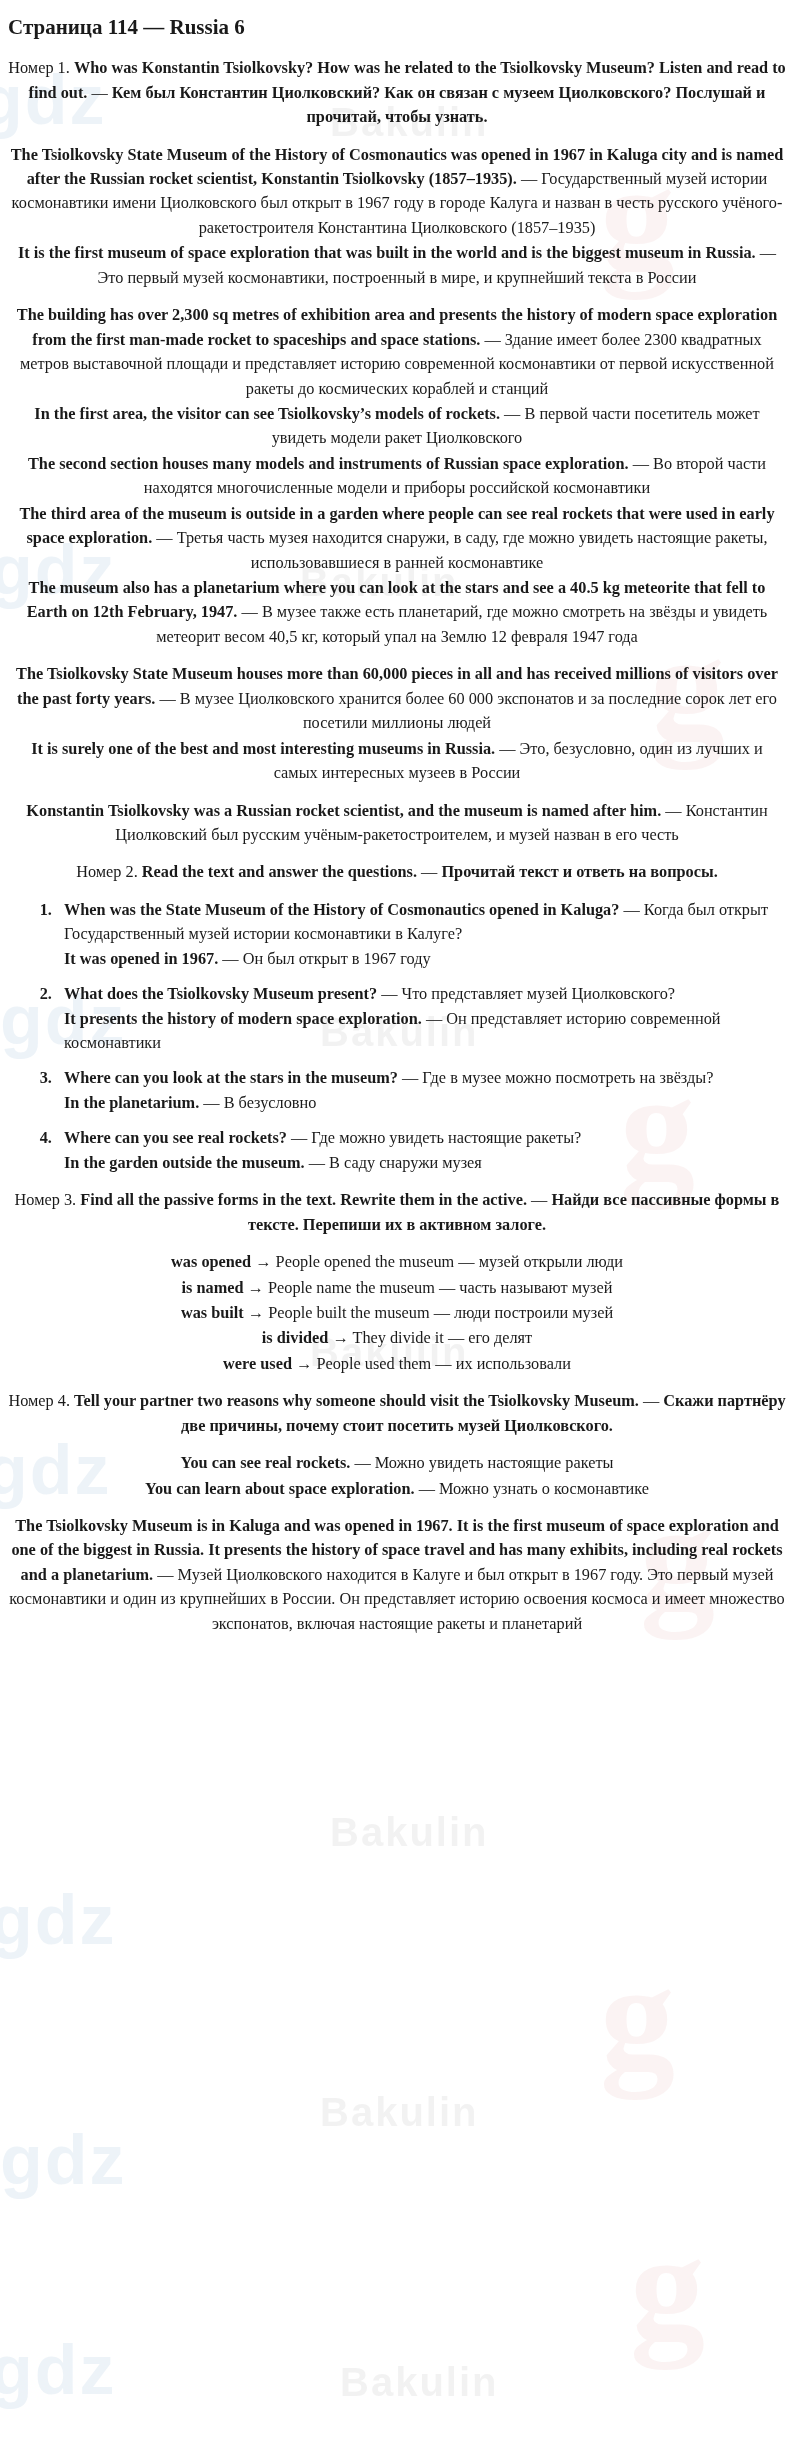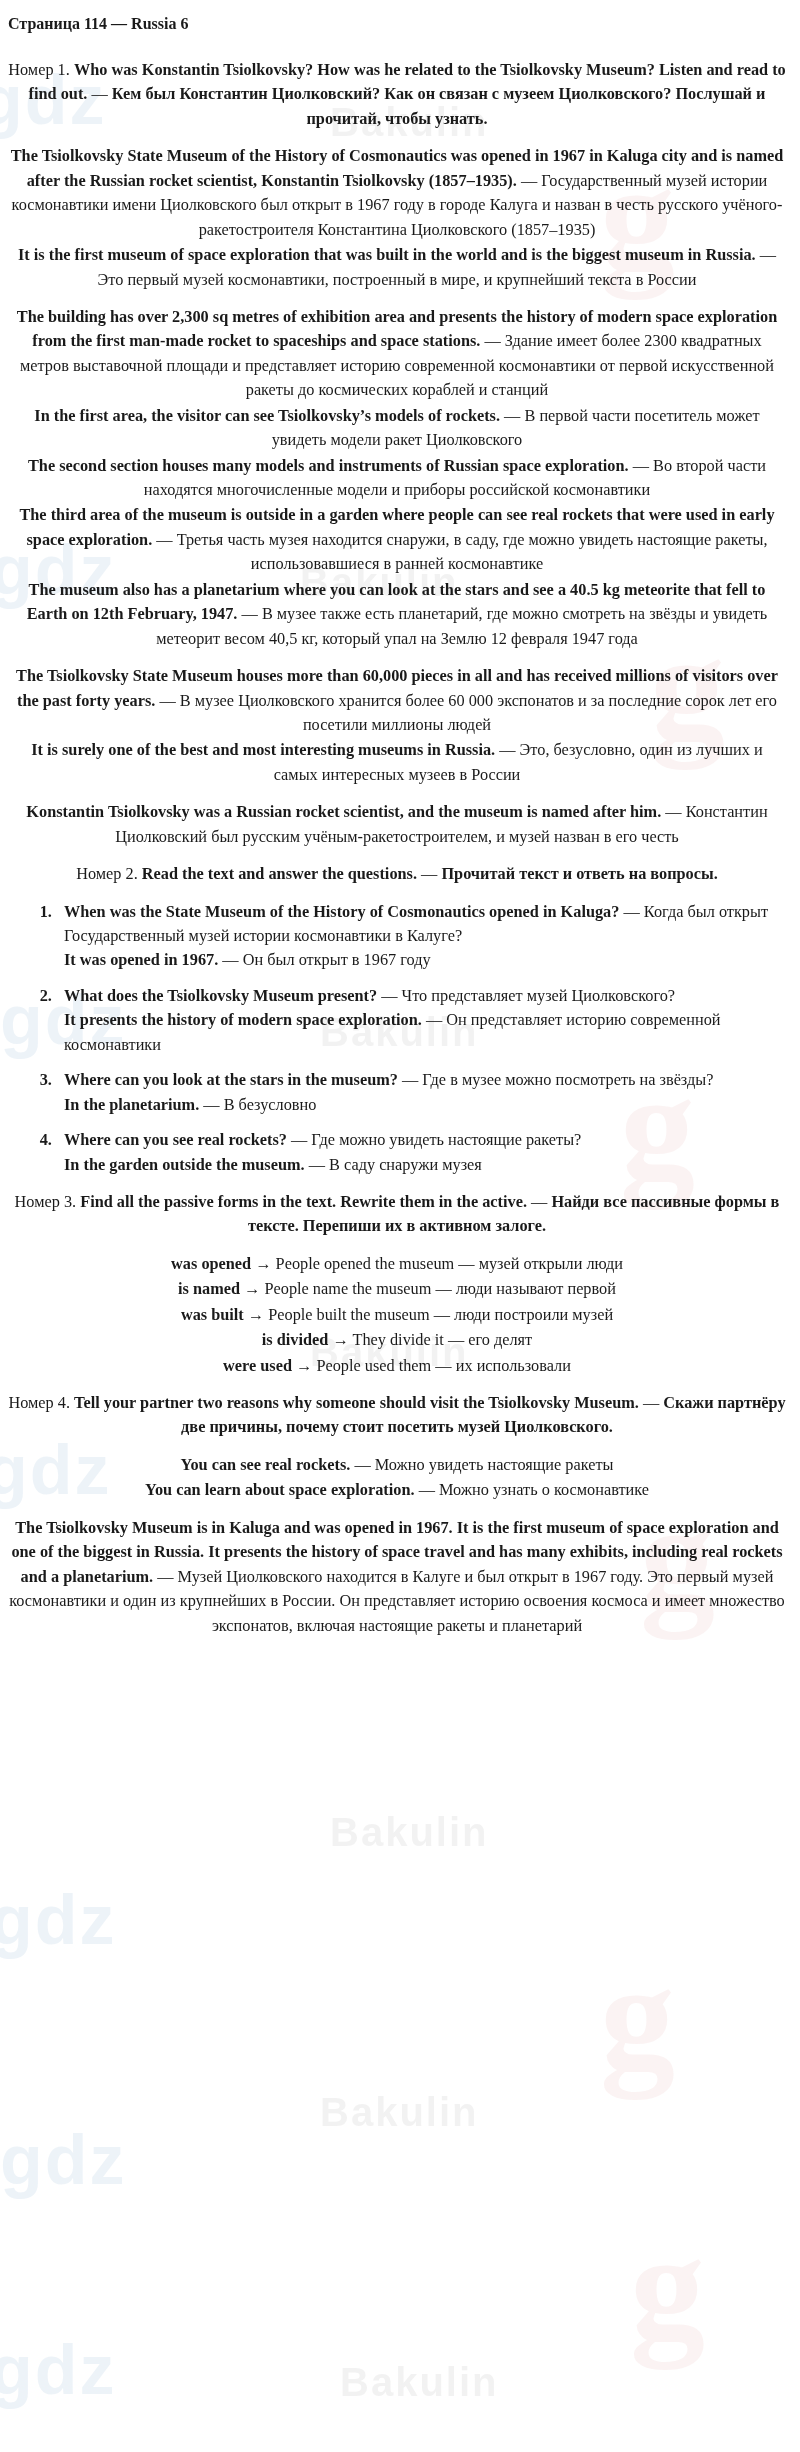--- a/index.html
+++ b/index.html
@@ -47,23 +47,23 @@
 
   
   #page {
     position: relative;
     z-index: 2;
     padding: 14px 14px 20px 8px;
     box-sizing: border-box;
   }
 
   .page-title {
-    font-size: 16px;
+    font-size: 21px;
     font-weight: 700;
-    margin: 0 0 24px 0;
+    margin: 0 0 16px 0;
     line-height: 1.25;
   }
 
   p.block {
     margin: 0 0 13px 0;
     font-size: 16.3px;
     line-height: 1.50;
     text-align: center;
   }
   p.tight {
@@ -262,21 +262,21 @@
     <span class="arrow">→</span>
     <span class="r">People opened the museum</span>
     <span class="dash">—</span>
     <span class="r">музей открыли люди</span>
   </p>
   <p class="block tight">
     <span class="b">is named</span>
     <span class="arrow">→</span>
     <span class="r">People name the museum</span>
     <span class="dash">—</span>
-    <span class="r">люди называют первой</span>
+    <span class="r">часть называют музей</span>
   </p>
   <p class="block tight">
     <span class="b">was built</span>
     <span class="arrow">→</span>
     <span class="r">People built the museum</span>
     <span class="dash">—</span>
     <span class="r">люди построили музей</span>
   </p>
   <p class="block tight">
     <span class="b">is divided</span>

